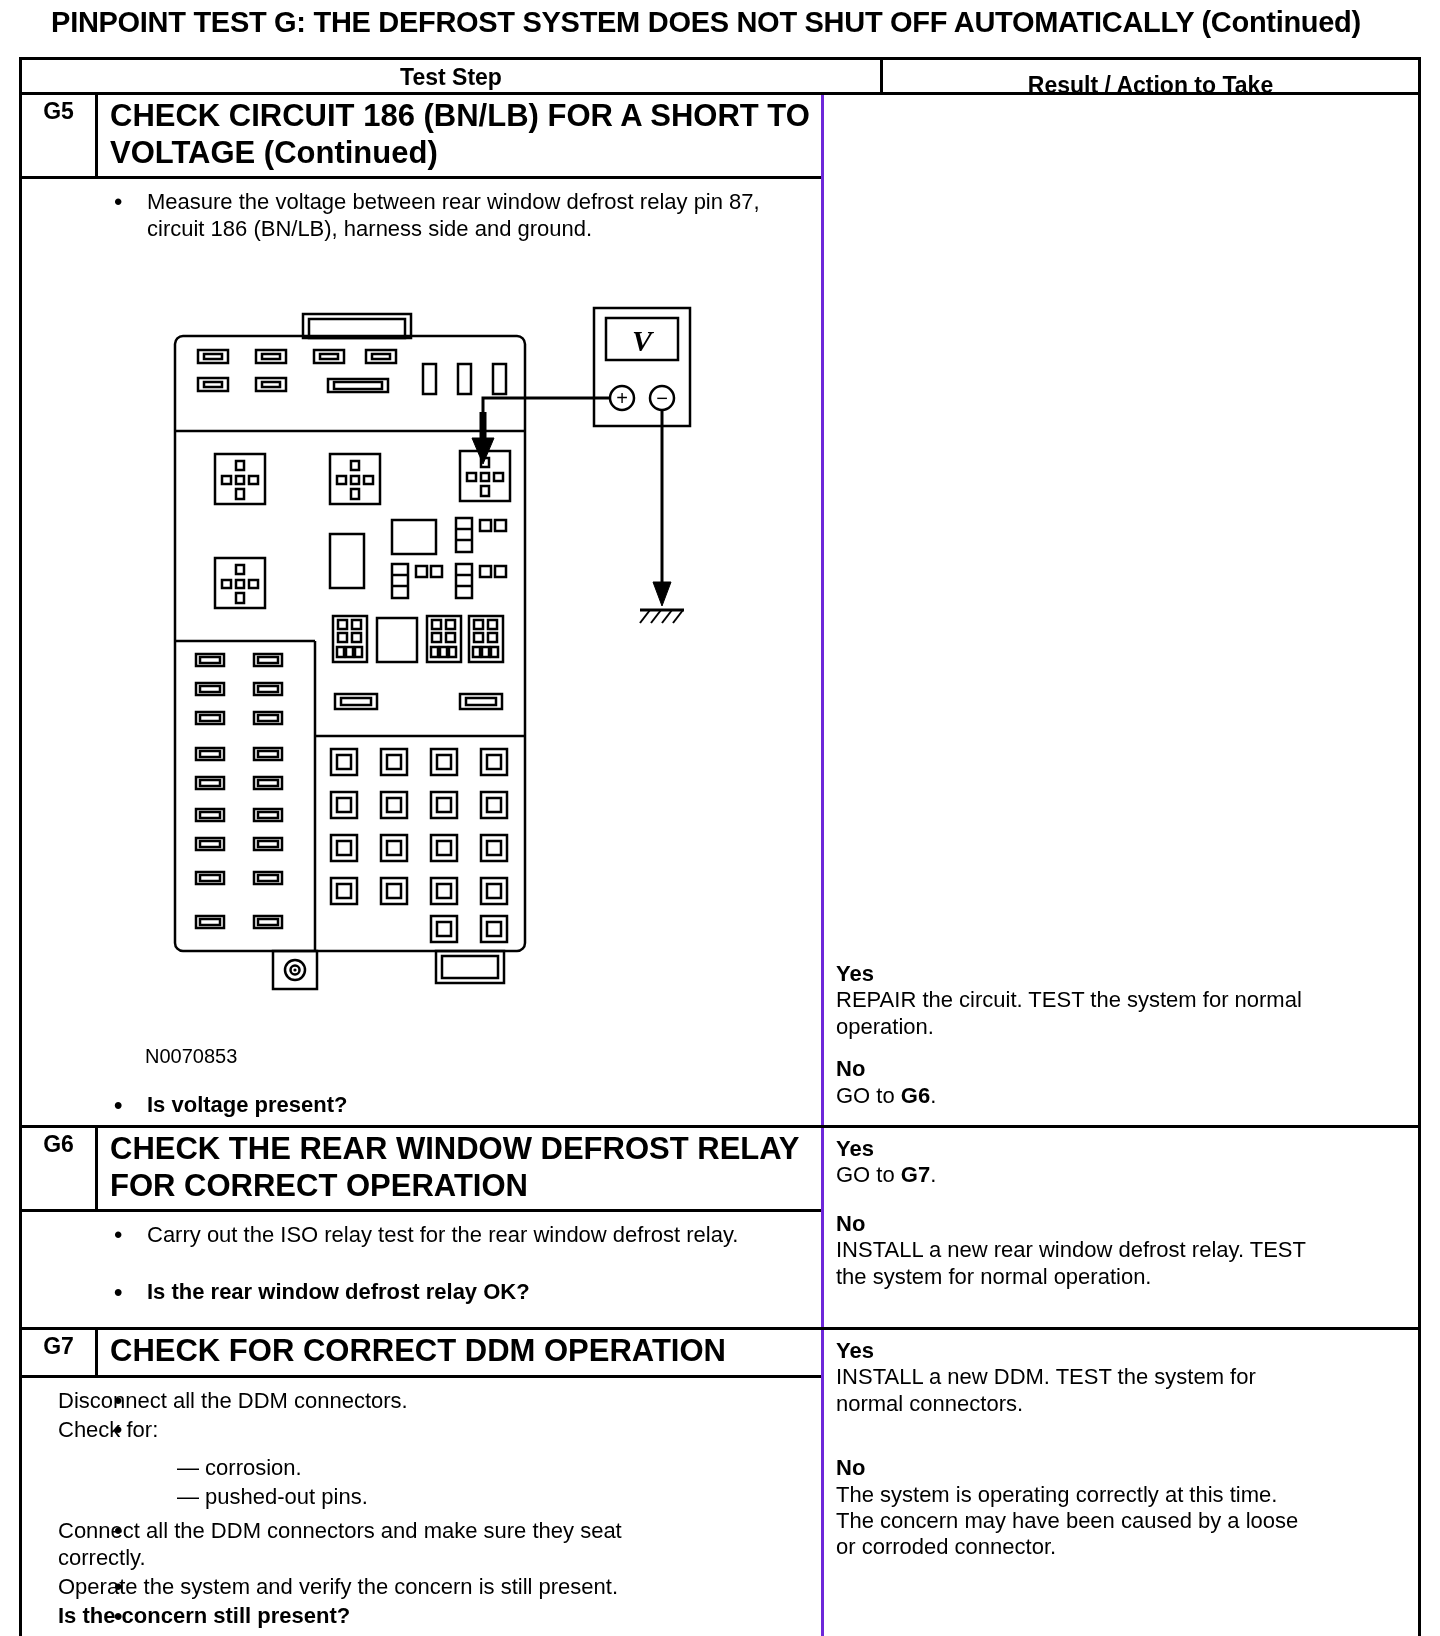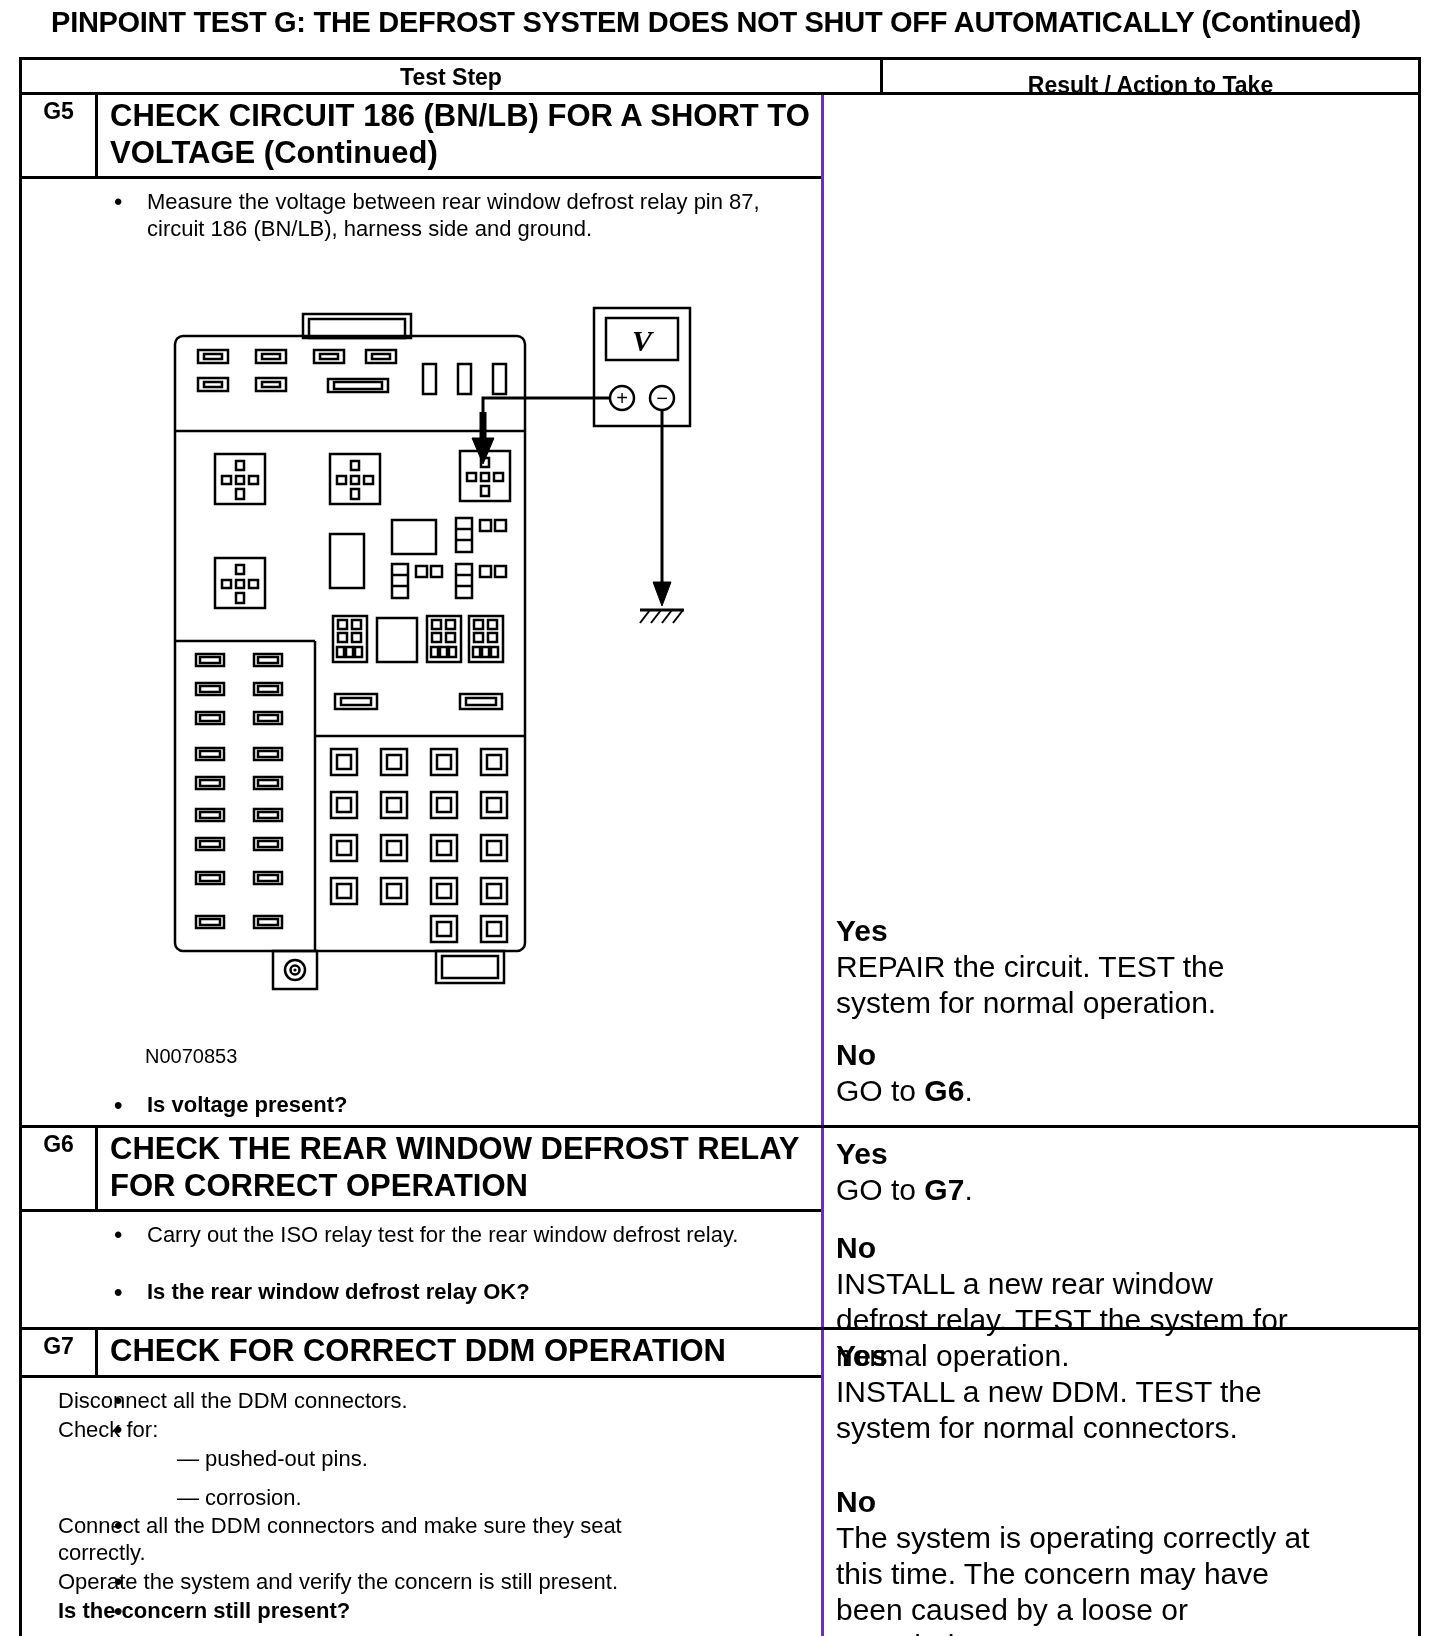--- a/index.html
+++ b/index.html
@@ -28,21 +28,21 @@
   .th-left { width:861px; border-right:3px solid #000; text-align:center; padding-top:4px; }
   .th-right { flex:1; text-align:center; padding-top:12px; }
 
   .trow { display:flex; border-bottom:3px solid #000; }
   .trow.last { border-bottom:none; }
   .row-g5 { height:1033px; }
   .row-g6 { height:202px; }
   .row-g7 { flex:1; }
 
   .left-col { width:802px; border-right:3px solid #6d28d9; display:flex; flex-direction:column; }
-  .right-col { flex:1; font-size:30px; line-height:1.2; padding:8px 14px 20px 12px; }
+  .right-col { flex:1; font-size:22px; line-height:1.2; padding:8px 14px 20px 12px; }
   .right-col.bottom { display:flex; flex-direction:column; justify-content:flex-end; padding-bottom:16px; }
 
   .step-header { display:flex; border-bottom:3px solid #000; }
   .step-id { width:76px; border-right:3px solid #000; font-weight:bold; font-size:23px; text-align:center; padding:3px 0 4px 0; }
   .step-heading { flex:1; font-weight:bold; font-size:31px; line-height:1.18; padding:3px 10px 5px 12px; }
 
   .step-body { flex:1; padding:10px 18px 6px 0; font-size:22px; line-height:1.2; }
 
   .bullet { position:relative; padding-left:125px; margin-bottom:4px; }
   .bullet::before { content:"•"; position:absolute; left:92px; top:-1px; font-size:24px; }
@@ -298,22 +298,22 @@
 
     <div class="trow row-g7 last">
       <div class="left-col">
         <div class="step-header">
           <div class="step-id">G7</div>
           <div class="step-heading">CHECK FOR CORRECT DDM OPERATION</div>
         </div>
         <div class="step-body">
           <div class="bullet"><span>Disconnect all the DDM connectors.</span></div>
           <div class="bullet"><span>Check for:</span></div>
+          <div class="subitem first">—  corrosion.</div>
           <div class="subitem lastsub">—  pushed-out pins.</div>
-          <div class="subitem first">—  corrosion.</div>
           <div class="bullet"><span>Connect all the DDM connectors and make sure they seat correctly.</span></div>
           <div class="bullet"><span>Operate the system and verify the concern is still present.</span></div>
           <div class="bullet question"><span>Is the concern still present?</span></div>
         </div>
       </div>
       <div class="right-col">
         <div class="result-block">
           <div class="result-label">Yes</div>
           <div class="result-text">INSTALL a new DDM. TEST the system for normal connectors.</div>
         </div>

